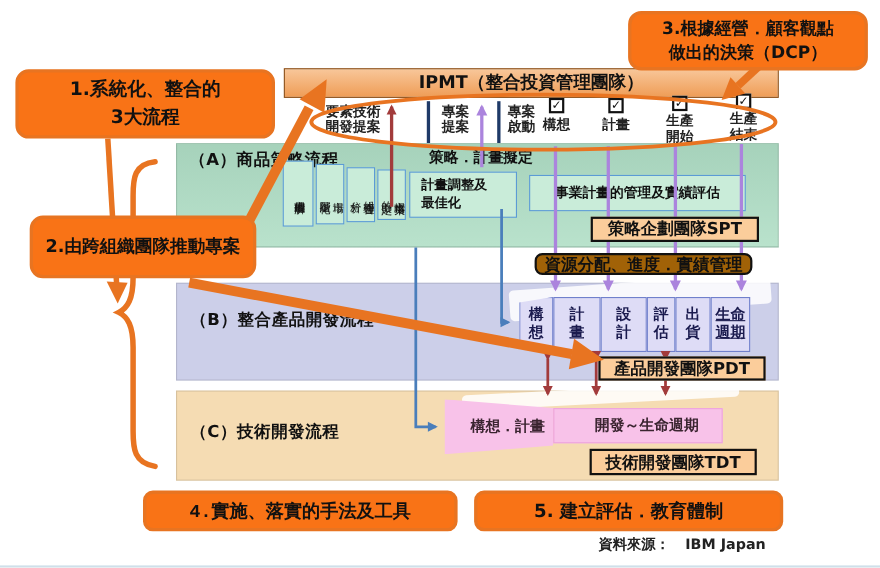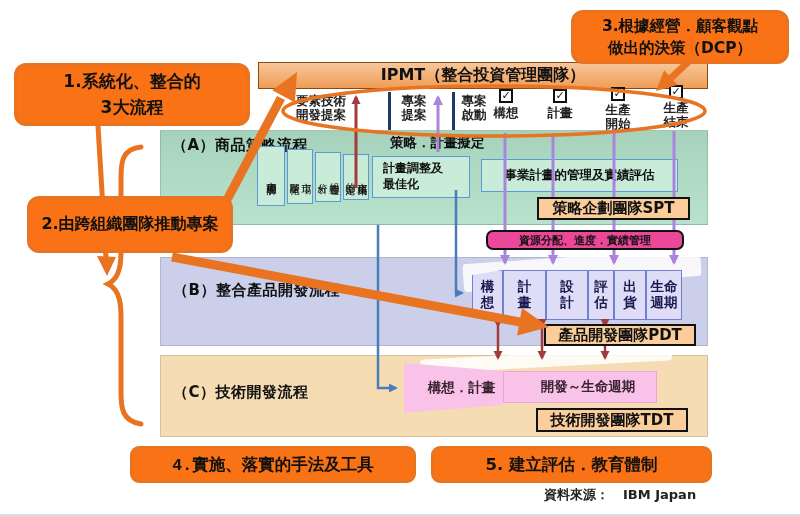--- a/index.html
+++ b/index.html
@@ -28,23 +28,23 @@
                white-space:pre-line; letter-spacing:1px; }
   .gbox { position:absolute; background:#c9ecd9; border:1.5px solid #5b9bd5; z-index:20; }
   .bstage { position:absolute; background:#dedcf6; border:1.5px solid #7080cc; z-index:20;
             display:flex; align-items:center; justify-content:center; text-align:center;
             font-size:13.5px; font-weight:bold; color:#1a1a4e; line-height:1.15; white-space:pre-line; }
   .pink { background:#f8c2e9; z-index:20; position:absolute; display:flex; align-items:center;
           justify-content:center; font-size:13.5px; font-weight:bold; color:#3a2430;padding-left:16px; }
   .team-label { position:absolute; background:#fbcd9b; border:2px solid #111; z-index:40;
                 display:flex; align-items:center; justify-content:center;
                 font-size:15px; font-weight:bold; color:#111; }
-  .yellow-label { position:absolute; background:#ec4899; border:2px solid #111; border-radius:7px; z-index:40;
+  .yellow-label { position:absolute; background:#a16207; border:2px solid #111; border-radius:7px; z-index:40;
                   display:flex; align-items:center; justify-content:center;
-                  font-size:11px; font-weight:bold; color:#111; }
+                  font-size:15px; font-weight:bold; color:#111; }
   .swoosh { position:absolute; background:rgba(255,255,255,.85); z-index:15; border-radius:4px; }
 
   
   #ipmt-bar { position:absolute; left:258px; top:62px; width:450px; height:27px; z-index:20;
               background:linear-gradient(180deg,#f8c699,#ef9d57); border:1.5px solid #8a4a10;
               display:flex; align-items:center; justify-content:center;
               font-size:16px; font-weight:bold; color:#111; }
 
   
   .cp { position:absolute; z-index:20; font-size:12.5px; line-height:1.15; text-align:center;
@@ -134,21 +134,21 @@
   <div class="bstage pre" style="left:472px;top:270px;width:31px;height:50px;clip-path:polygon(0 10%,100% 0,100% 100%,0 94%);">構
 想</div>
   <div class="bstage pre" style="left:503px;top:270px;width:43px;height:50px;">計
 畫</div>
   <div class="bstage pre" style="left:546px;top:270px;width:42px;height:50px;">設
 計</div>
   <div class="bstage pre" style="left:588px;top:270px;width:26px;height:50px;">評
 估</div>
   <div class="bstage pre" style="left:614px;top:270px;width:32px;height:50px;">出
 貨</div>
-  <div class="bstage pre" style="left:646px;top:270px;width:36px;height:50px;">生命
+  <div class="bstage pre" style="left:646px;top:270px;width:36px;height:50px;text-decoration:underline;">生命
 週期</div>
   <div class="team-label" style="left:544px;top:324px;width:152px;height:22px;">產品開發團隊PDT</div>
 
   <div class="swoosh" style="left:420px;top:353px;width:252px;height:14px;transform:rotate(-3deg);"></div>
   <div class="pink" style="left:404px;top:363px;width:99px;height:50px;clip-path:polygon(0 0,100% 16%,100% 84%,0 100%);">構想．計畫</div>
   <div class="pink" style="left:503px;top:371px;width:154px;height:32px;border:1px solid #eda3dc;">開發～生命週期</div>
   <div class="team-label" style="left:536px;top:408px;width:152px;height:24px;">技術開發團隊TDT</div>
 
   <svg id="svg-under" class="overlay">
     <defs>

